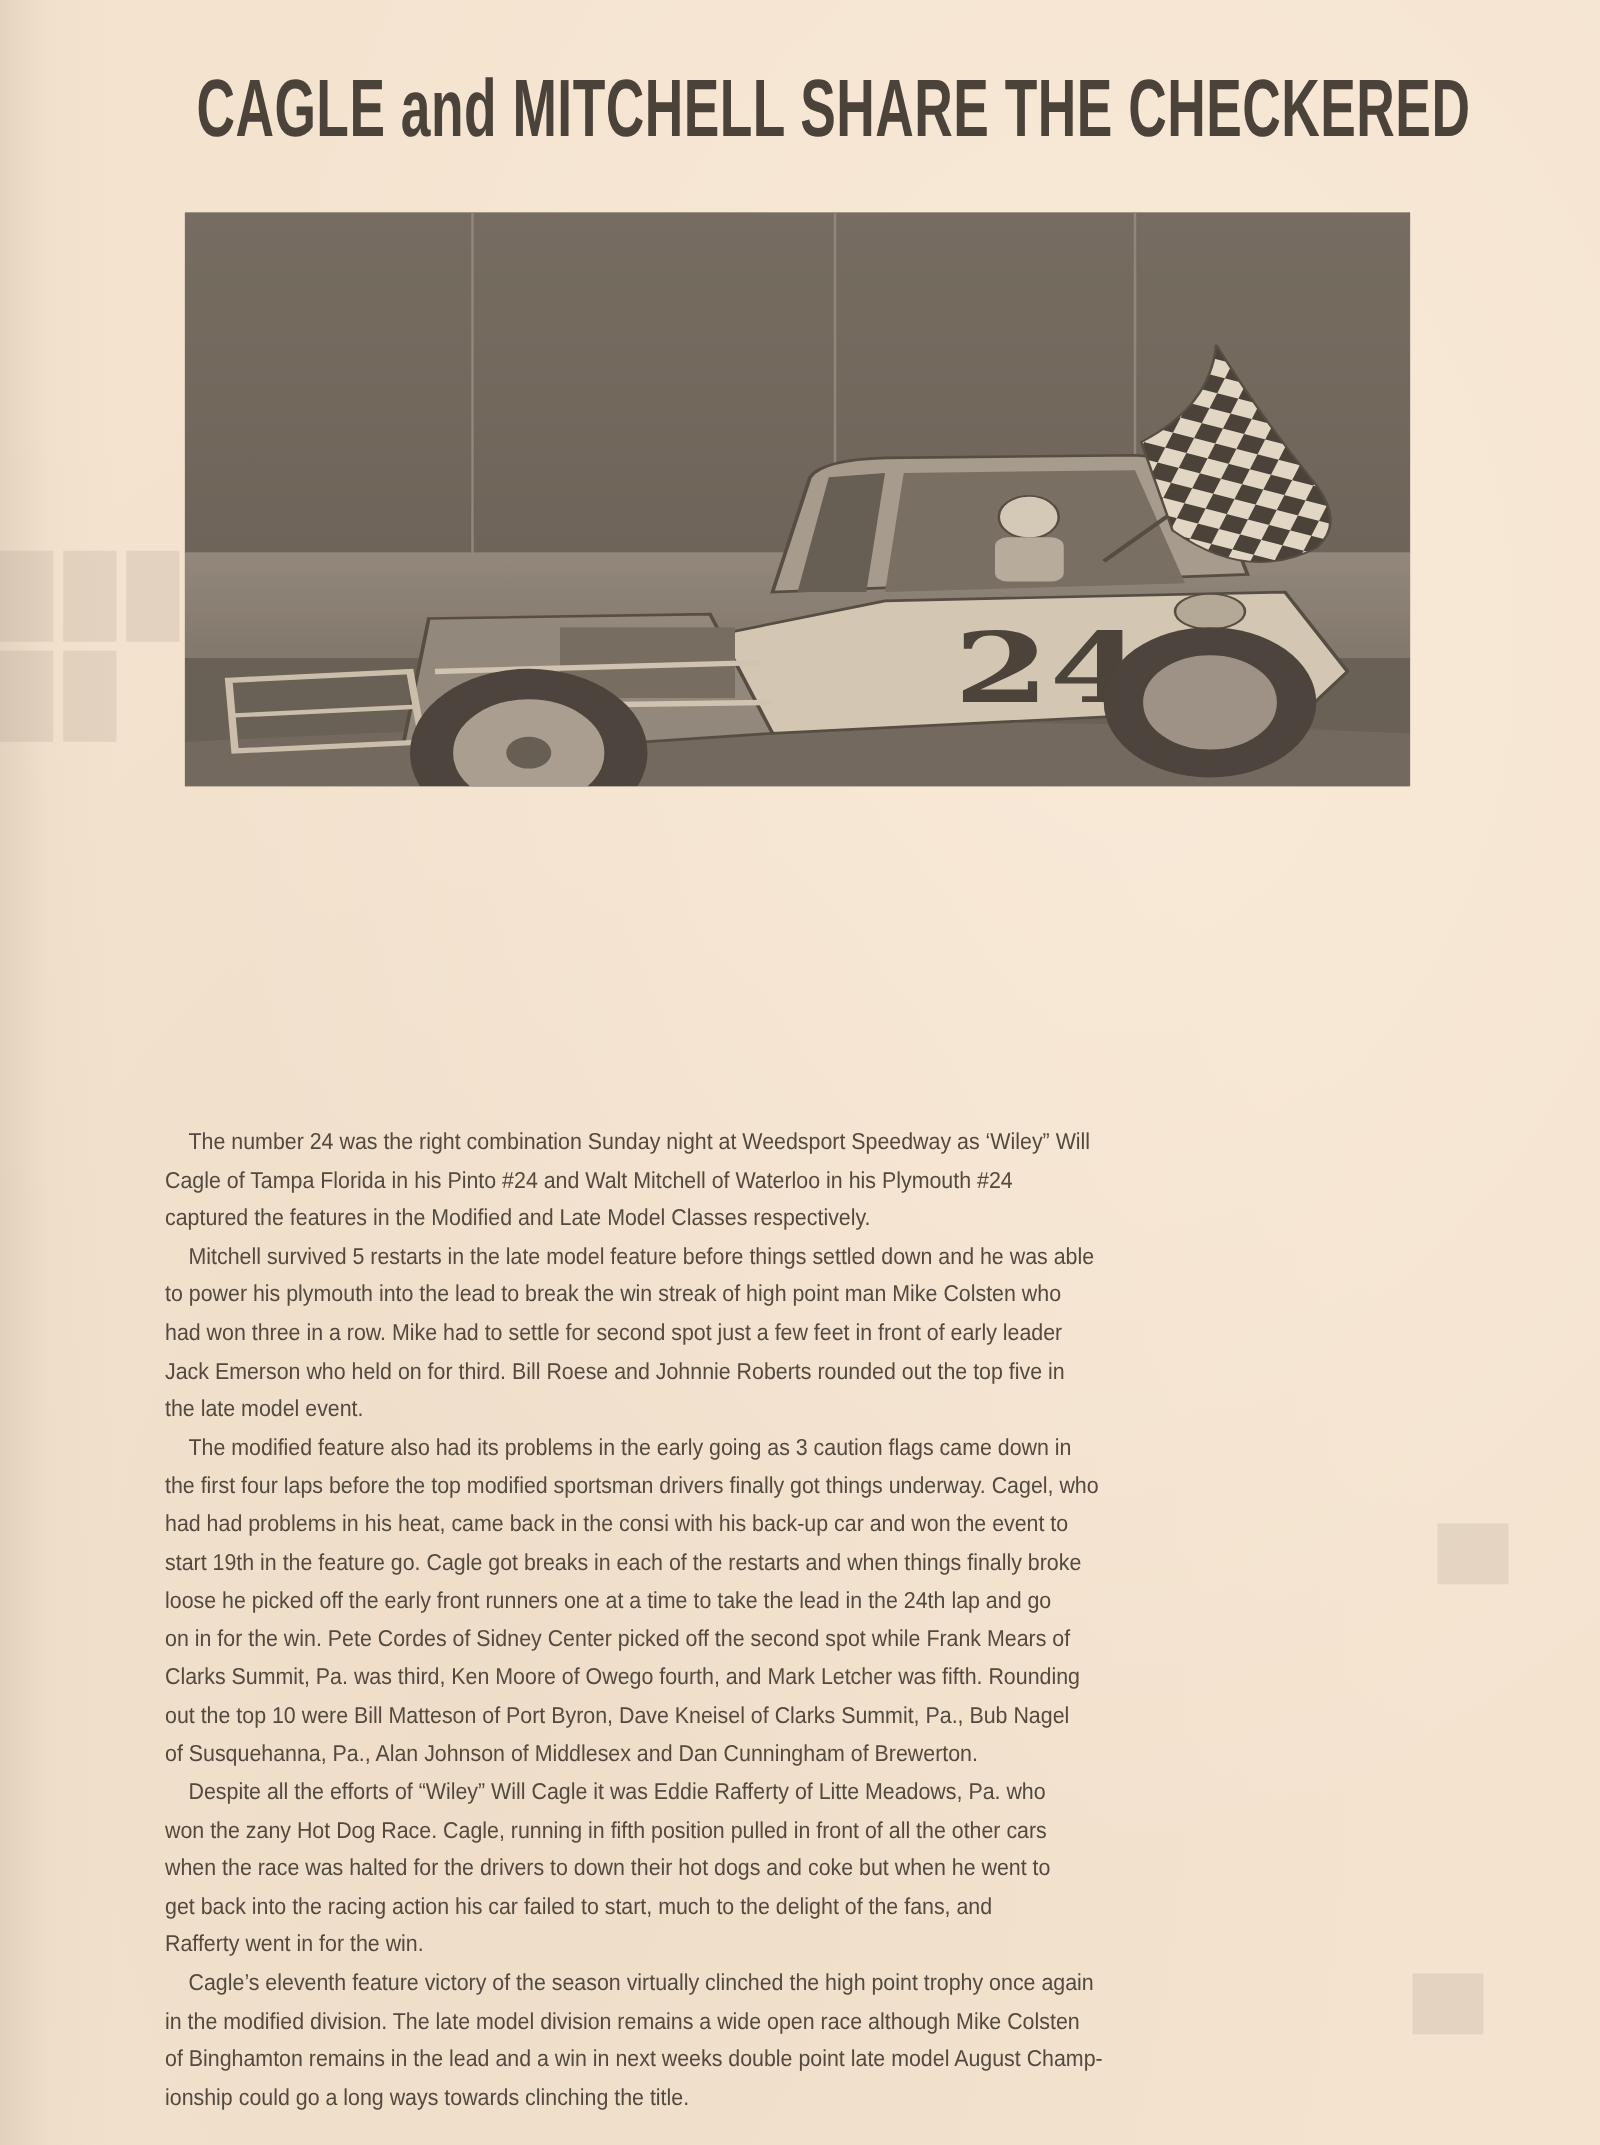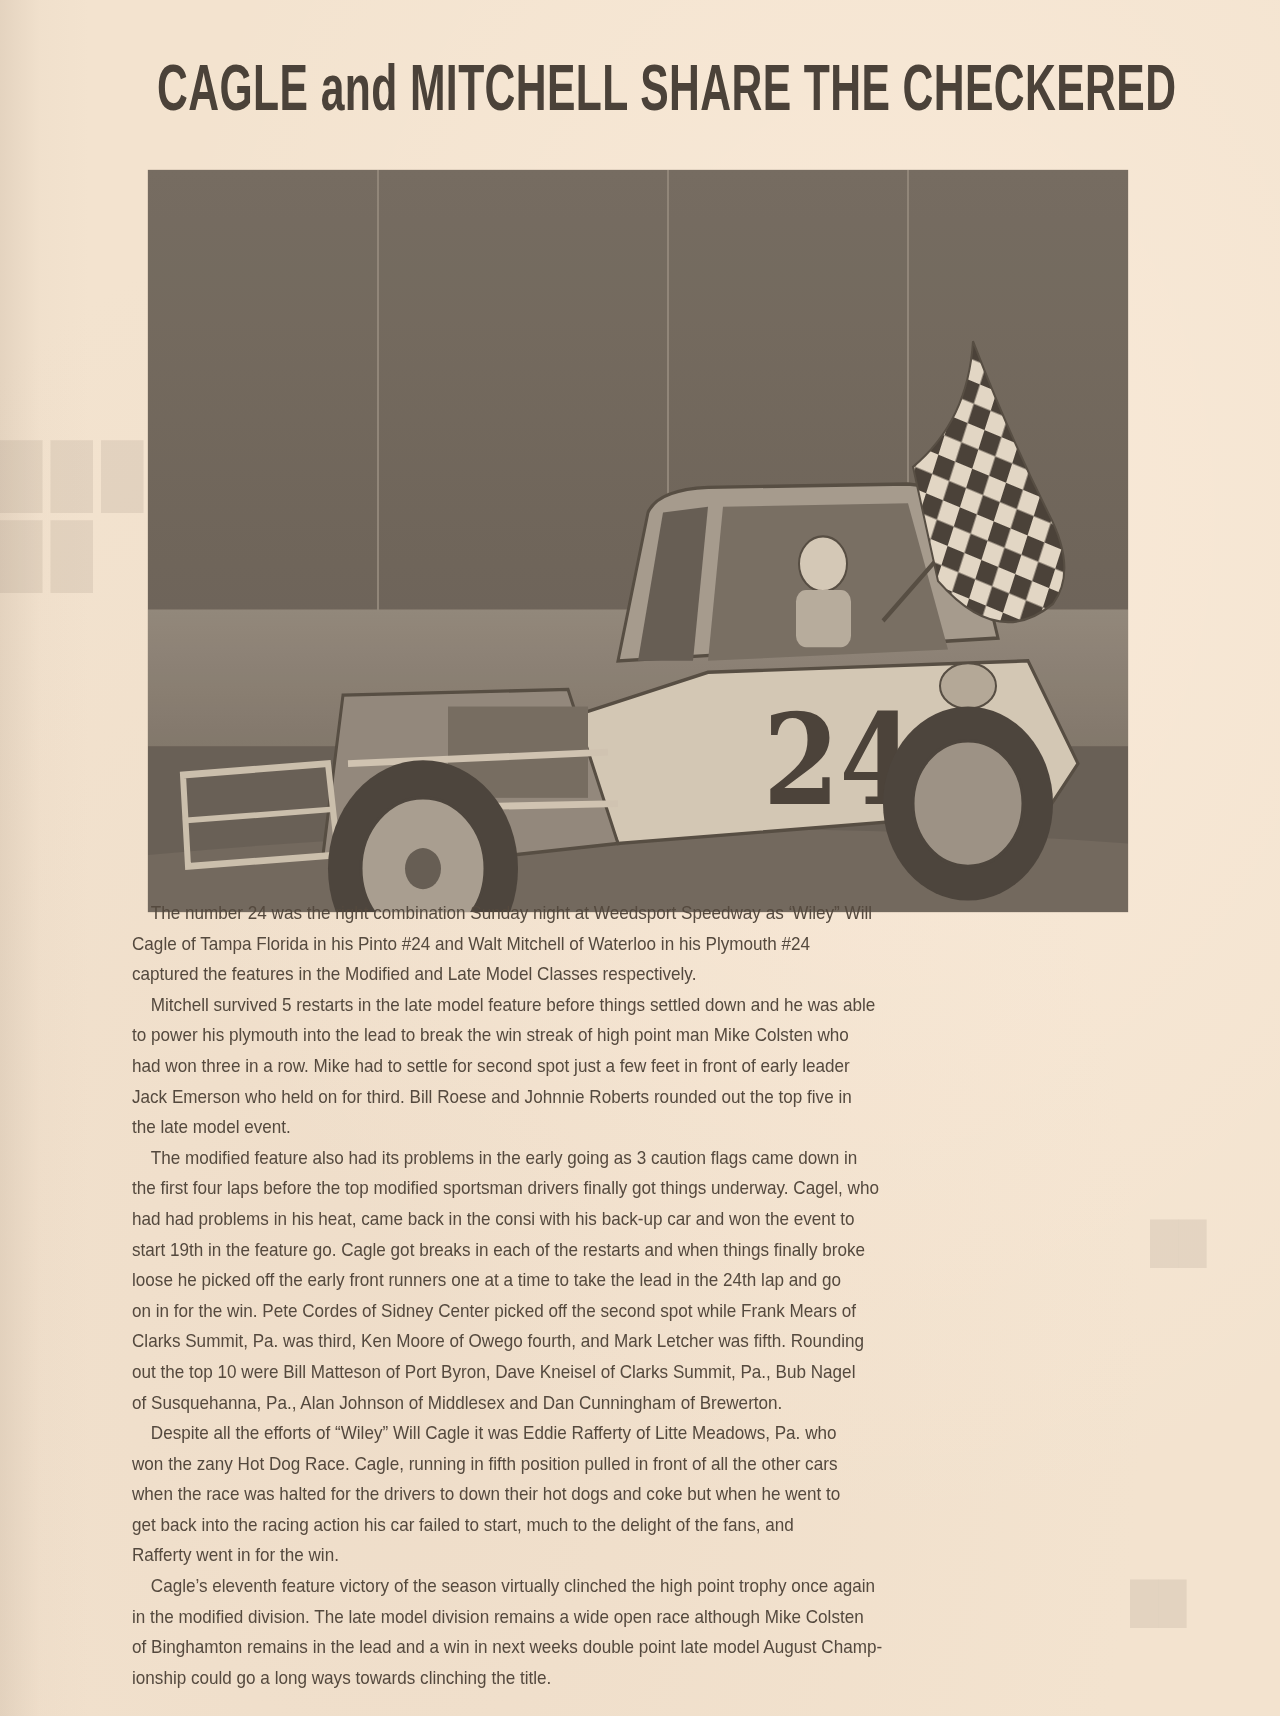--- a/index.html
+++ b/index.html
@@ -19,21 +19,21 @@
       position: absolute; left: 50px; top: 50px; width: 1190px;
       margin: 0; text-align: center;
       font-family: "Liberation Sans", sans-serif;
       font-weight: bold; font-size: 52px; letter-spacing: 0.5px;
       color: #4b4239;
       transform: scaleX(0.82) scaleY(1.25); transform-origin: center top;
       white-space: nowrap;
     }
 
     .photo {
-      position: absolute; left: 148px; top: 170px; width: 980px; height: 742px;
+      position: absolute; left: 148px; top: 170px; width: 980px; height: 459px;
       background: #7c7266; overflow: hidden;
       box-shadow: 0 0 1px rgba(60,50,40,0.6);
     }
     .photo svg { display: block; width: 100%; height: 100%; }
 
     .article {
       position: absolute; left: 132px; top: 898px; width: 1060px;
       font-family: "Liberation Sans", sans-serif;
       font-size: 18.4px; line-height: 30.6px;
       color: #54493e;

